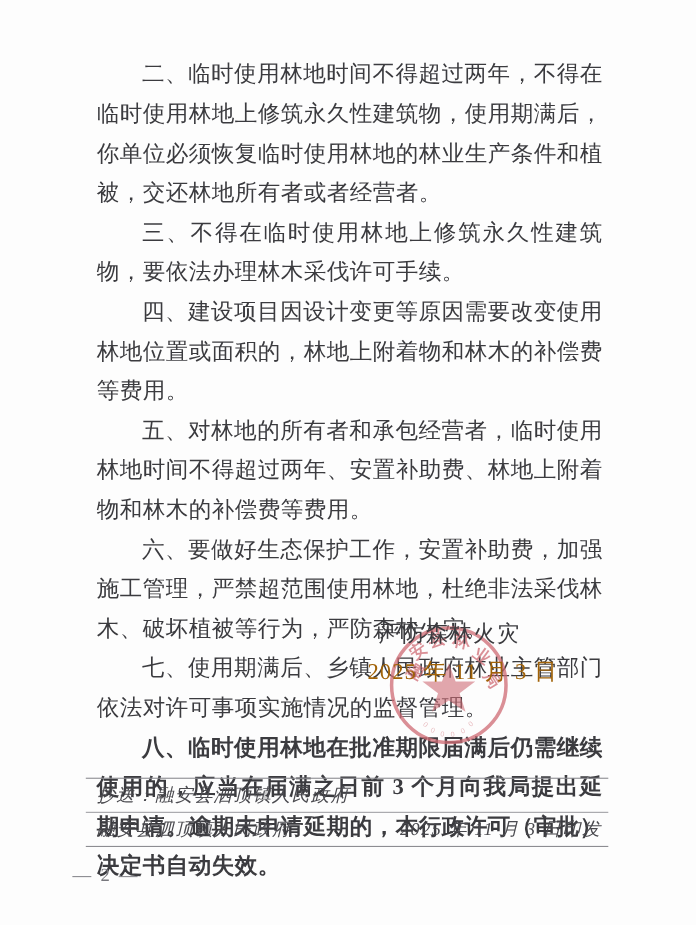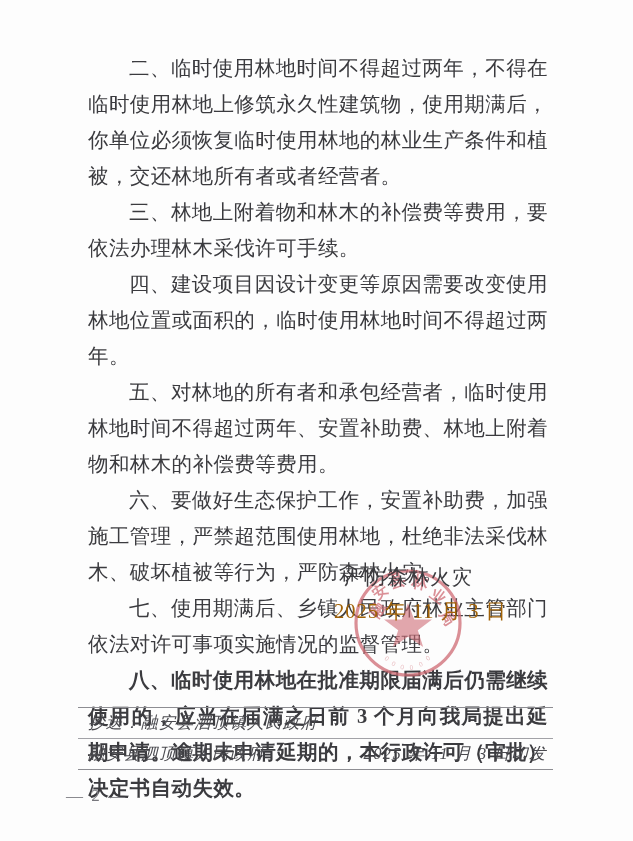--- a/index.html
+++ b/index.html
@@ -128,22 +128,22 @@
     font-family: "Liberation Serif", "DejaVu Serif", serif;
   }
 </style>
 </head>
 <body>
 
 <div class="page">
 
   <div class="doc-body">
     <p class="para">二、临时使用林地时间不得超过两年，不得在临时使用林地上修筑永久性建筑物，使用期满后，你单位必须恢复临时使用林地的林业生产条件和植被，交还林地所有者或者经营者。</p>
-    <p class="para">三、林地上附着物和林木的补偿费等费用，要依法办理林木采伐许可手续。</p>
-    <p class="para">四、建设项目因设计变更等原因需要改变使用林地位置或面积的，临时使用林地时间不得超过两年。</p>
+    <p class="para">三、不得在临时使用林地上修筑永久性建筑物，要依法办理林木采伐许可手续。</p>
+    <p class="para">四、建设项目因设计变更等原因需要改变使用林地位置或面积的，林地上附着物和林木的补偿费等费用。</p>
     <p class="para">五、对林地的所有者和承包经营者，临时使用林地时间不得超过两年、安置补助费、林地上附着物和林木的补偿费等费用。</p>
     <p class="para">六、要做好生态保护工作，安置补助费，加强施工管理，严禁超范围使用林地，杜绝非法采伐林木、破坏植被等行为，严防森林火灾。</p>
     <p class="para">七、使用期满后、乡镇人民政府林业主管部门依法对许可事项实施情况的监督管理。</p>
     <p class="para">八、临时使用林地在批准期限届满后仍需继续使用的，应当在届满之日前 3 个月向我局提出延期申请。逾期未申请延期的，本行政许可（审批）决定书自动失效。</p>
   </div>
 
   <div class="seal">
     <svg viewBox="0 0 112 112" xmlns="http://www.w3.org/2000/svg" aria-hidden="true">
       <defs>
         <path id="sealArc" d="M 56,56 m -41,0 a 41,41 0 1 1 82,0" transform="rotate(180 56 56)"></path>

